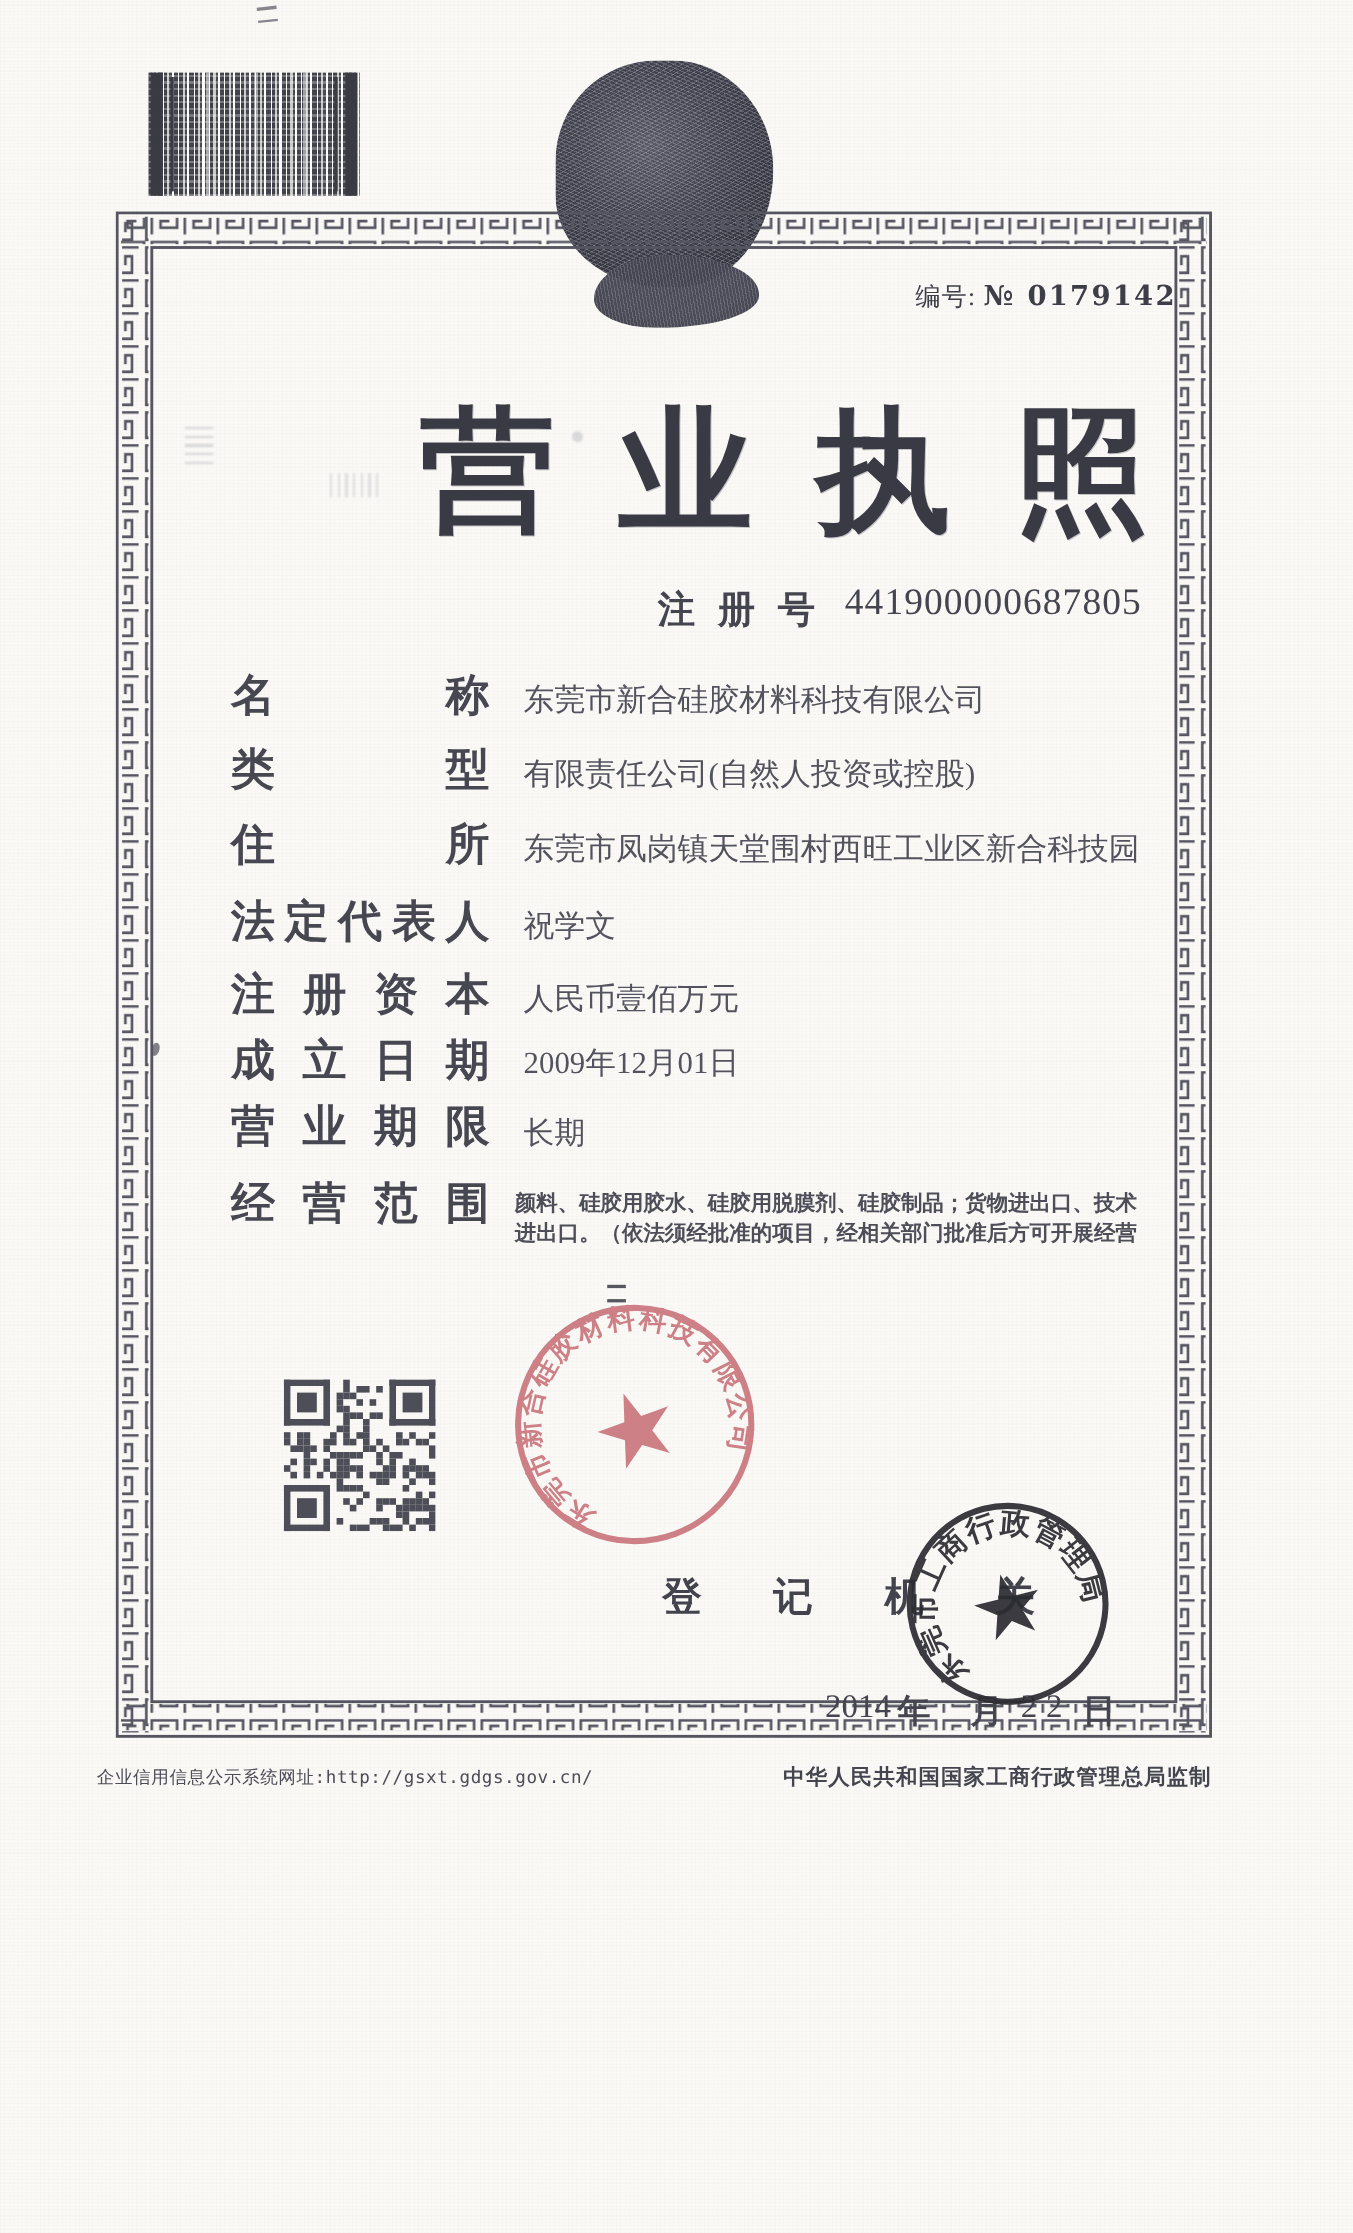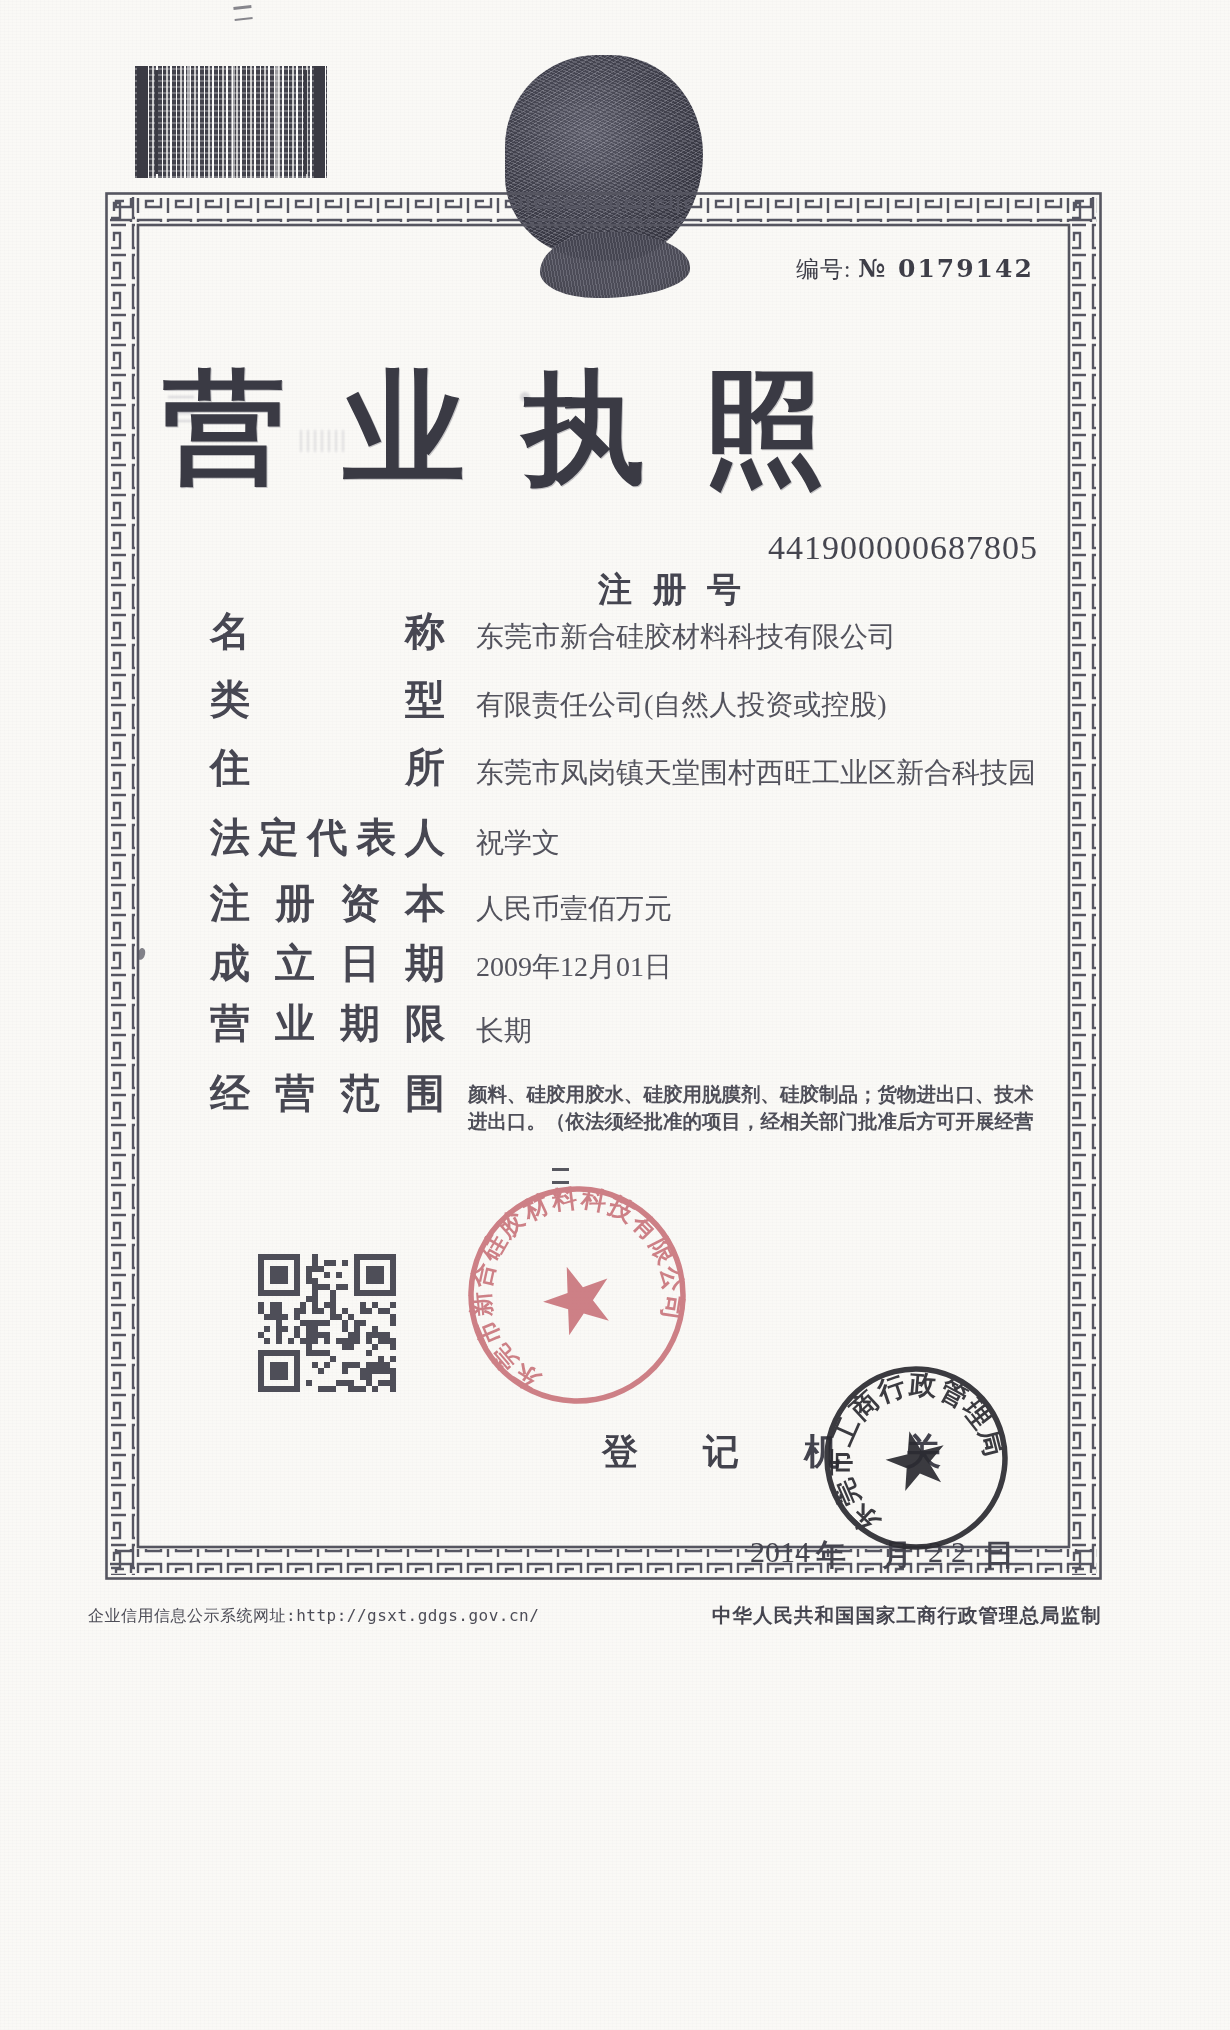--- a/index.html
+++ b/index.html
@@ -34,26 +34,26 @@
   .emblem-base{left:540px;top:232px;width:150px;height:66px;opacity:.96;
     border-radius:46% 54% 62% 38%/62% 55% 45% 40%;
     background:
       repeating-linear-gradient(80deg, rgba(235,235,245,.18) 0 1px, transparent 1px 3px),
       radial-gradient(ellipse at 50% 28%, #464652 0 60%, #3a3a45 100%);}
 
   
   .frame{left:105px;top:192px;width:997px;height:1388px;}
 
   
-  .serial{left:796px;top:254px;width:260px;font-size:23px;color:#3e3e48;letter-spacing:1px;}
+  .serial{left:832px;top:254px;width:260px;font-size:23px;color:#3e3e48;letter-spacing:1px;}
   .serial b{font-family:"DejaVu Serif","Liberation Serif",serif;font-size:25px;letter-spacing:2px;}
-  .title{left:105px;top:348px;width:997px;text-align:left;padding-left:58px;box-sizing:border-box;
+  .title{left:105px;top:348px;width:997px;text-align:right;padding-left:58px;box-sizing:border-box;
          font-family:Liberation Mono, monospace;font-weight:900;font-size:122px;
          letter-spacing:58px;color:#3a3a44;text-shadow:1px 1px 0 rgba(40,40,55,.25);}
-  .regline-label{left:598px;top:531px;font-size:34px;font-weight:700;color:#454550;letter-spacing:6px;margin-top:36px;}
+  .regline-label{left:598px;top:531px;font-size:34px;font-weight:700;color:#454550;letter-spacing:6px;}
   .regline-no{left:768px;top:529px;font-size:34px;color:#45454f;letter-spacing:1px;}
 
   .row-label{position:absolute;left:210px;width:235px;font-size:40px;font-weight:700;color:#474752;
              text-align:justify;text-align-last:justify;line-height:1;}
   .row-value{position:absolute;left:476px;width:590px;font-size:28px;color:#53535d;line-height:1.2;}
   .scope-line{font-size:19.5px;line-height:26.5px;color:#4e4e58;font-weight:600;}
 
   .registry-label{left:602px;top:1428px;font-size:36px;font-weight:700;letter-spacing:28px;color:#43434d;}
   .dateline span{position:absolute;top:1494px;font-size:30px;color:#45454f;margin-top:41px;}
 

